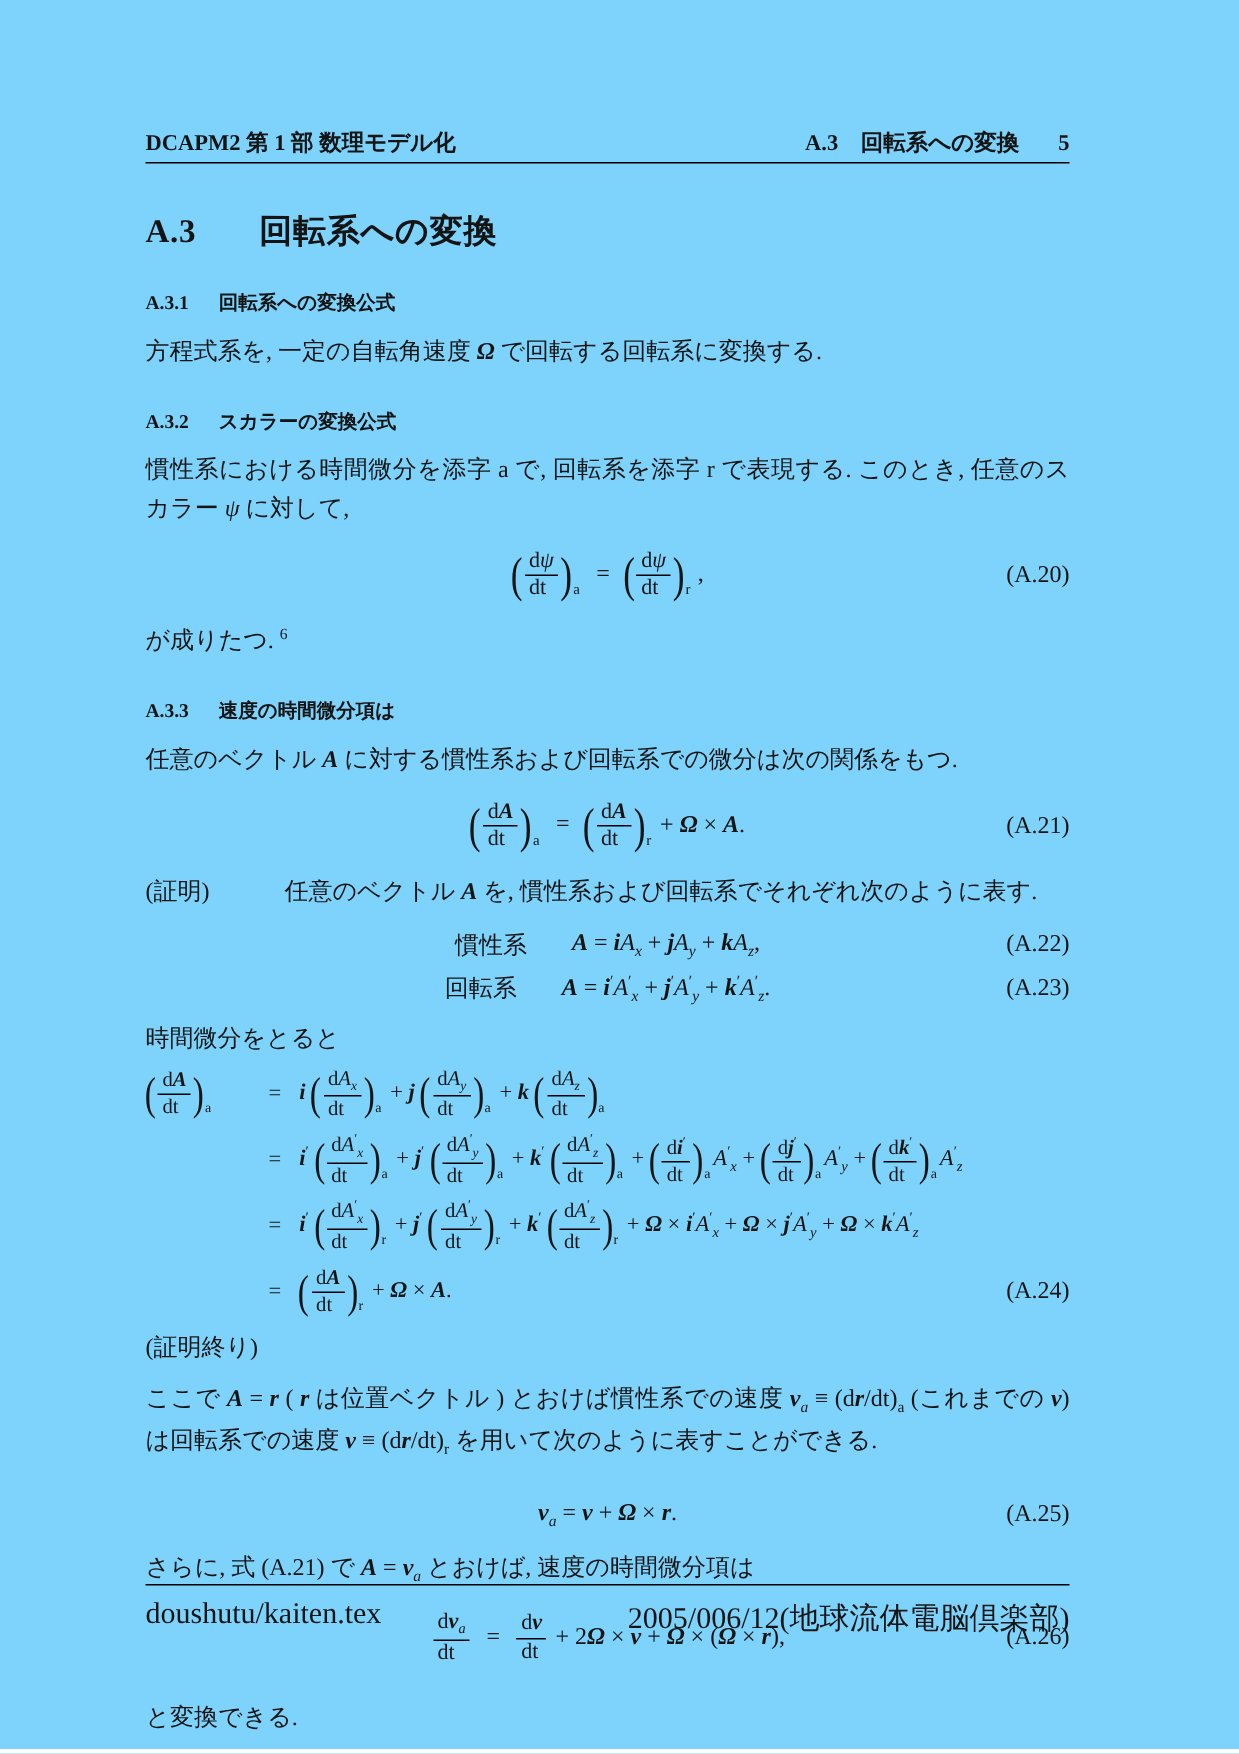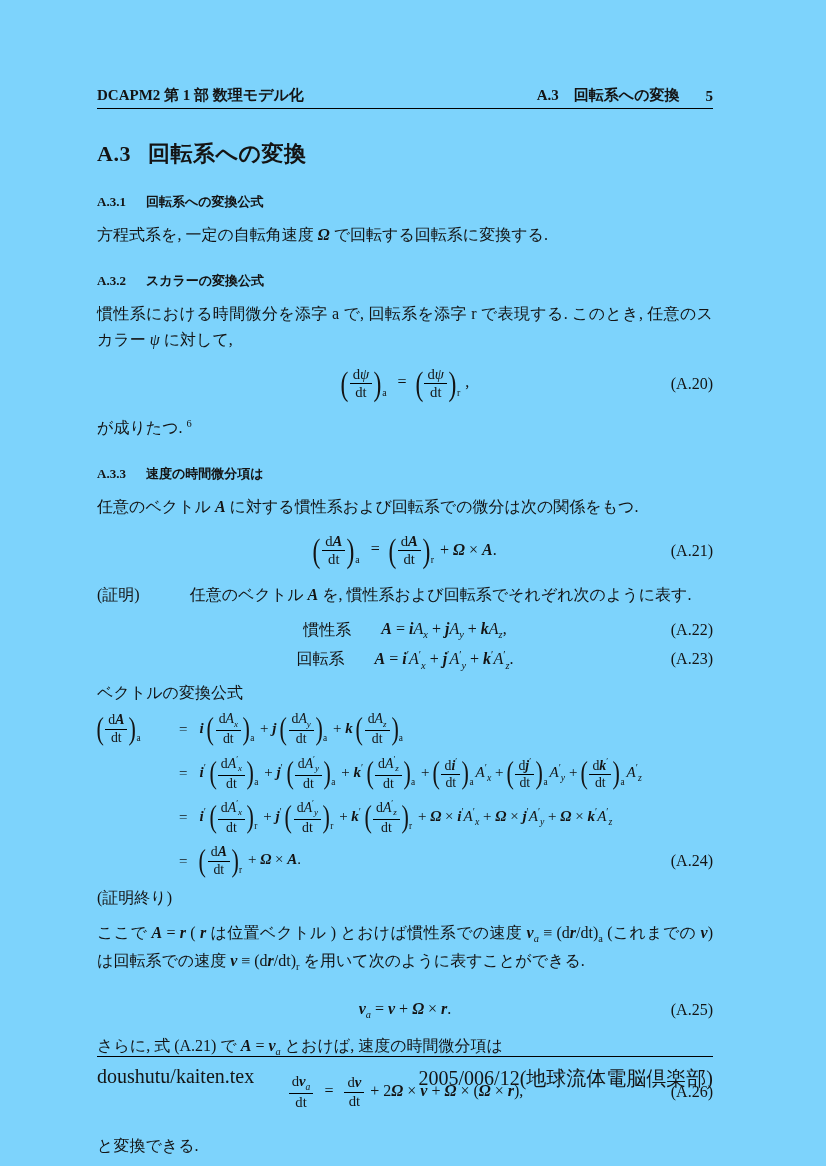--- a/index.html
+++ b/index.html
@@ -8,32 +8,32 @@
   .content{position:absolute;left:97px;top:86px;width:616px;}
 
   
   .runhead{display:flex;justify-content:space-between;align-items:flex-end;
            font-weight:700;font-size:15px;border-bottom:1.5px solid #000;padding-bottom:3px;}
   .runhead .rh-right{display:flex;align-items:flex-end;}
   .runhead .rh-sec{margin-right:26px;}
 
   
   .sec-title{margin-top:30px;font-size:22px;font-weight:700;letter-spacing:0.5px;}
-  .sec-title .sec-no{margin-right:17px;}
+  .sec-title .sec-no{margin-right:42px;}
   .subsec{margin-top:24px;font-size:13px;font-weight:700;}
   .subsec .sub-no{margin-right:20px;}
 
   
   .para{margin-top:11px;font-size:16px;line-height:1.62;text-align:justify;}
 
   
   .bv{font-weight:700;font-style:italic;}
   .it{font-style:italic;}
   sub,sup{font-size:0.65em;}
-  .fr{display:inline-flex;flex-direction:column;text-align:center;vertical-align:middle;
+  .fr{display:inline-flex;flex-direction:column;text-align:left;vertical-align:middle;
       margin:0 2px;line-height:1.05;font-size:0.92em;font-style:normal;}
   .fr .nu{border-bottom:1px solid #000;padding:0 3px 1px;}
   .fr .de{padding:1px 3px 0;}
   .bp{display:inline-block;font-size:2.05em;line-height:0;vertical-align:middle;
       font-weight:400;transform:scaleX(0.72);margin:0 -2px;}
   .ps{font-size:0.62em;vertical-align:-0.85em;margin:0 2px 0 1px;}
   .rel{margin:0 9px;}
   .pn{margin-left:3px;}
 
   
@@ -125,21 +125,21 @@
       <span class="eqlabel">慣性系</span>
       <span><span class="bv">A</span> = <span class="bv">i</span><span class="it">A</span><sub class="it">x</sub> + <span class="bv">j</span><span class="it">A</span><sub class="it">y</sub> + <span class="bv">k</span><span class="it">A</span><sub class="it">z</sub>,</span>
       <span class="eqtag">(A.22)</span>
     </div>
     <div class="eqrow small">
       <span class="eqlabel">回転系</span>
       <span><span class="bv">A</span> = <span class="bv">i</span><sup>′</sup><span class="it">A</span><sup>′</sup><sub class="it">x</sub> + <span class="bv">j</span><sup>′</sup><span class="it">A</span><sup>′</sup><sub class="it">y</sub> + <span class="bv">k</span><sup>′</sup><span class="it">A</span><sup>′</sup><sub class="it">z</sub>.</span>
       <span class="eqtag">(A.23)</span>
     </div>
 
-    <div class="para" style="margin-top:8px">ベクトルの変換公式</div>
+    <div class="para" style="margin-top:8px">時間微分をとると</div>
 
     <div style="margin-top:2px">
       <div class="dline">
         <span class="dlhs"><span class="bp">(</span><span class="fr">
               <span class="nu">d<span class="bv">A</span></span>
               <span class="de">dt</span>
             </span><span class="bp">)</span><span class="ps">a</span></span>
         <span class="dop">=</span>
         <span><span class="bv">i</span> <span class="bp">(</span><span class="fr">
               <span class="nu">d<span class="it">A</span><sub class="it">x</sub></span>

